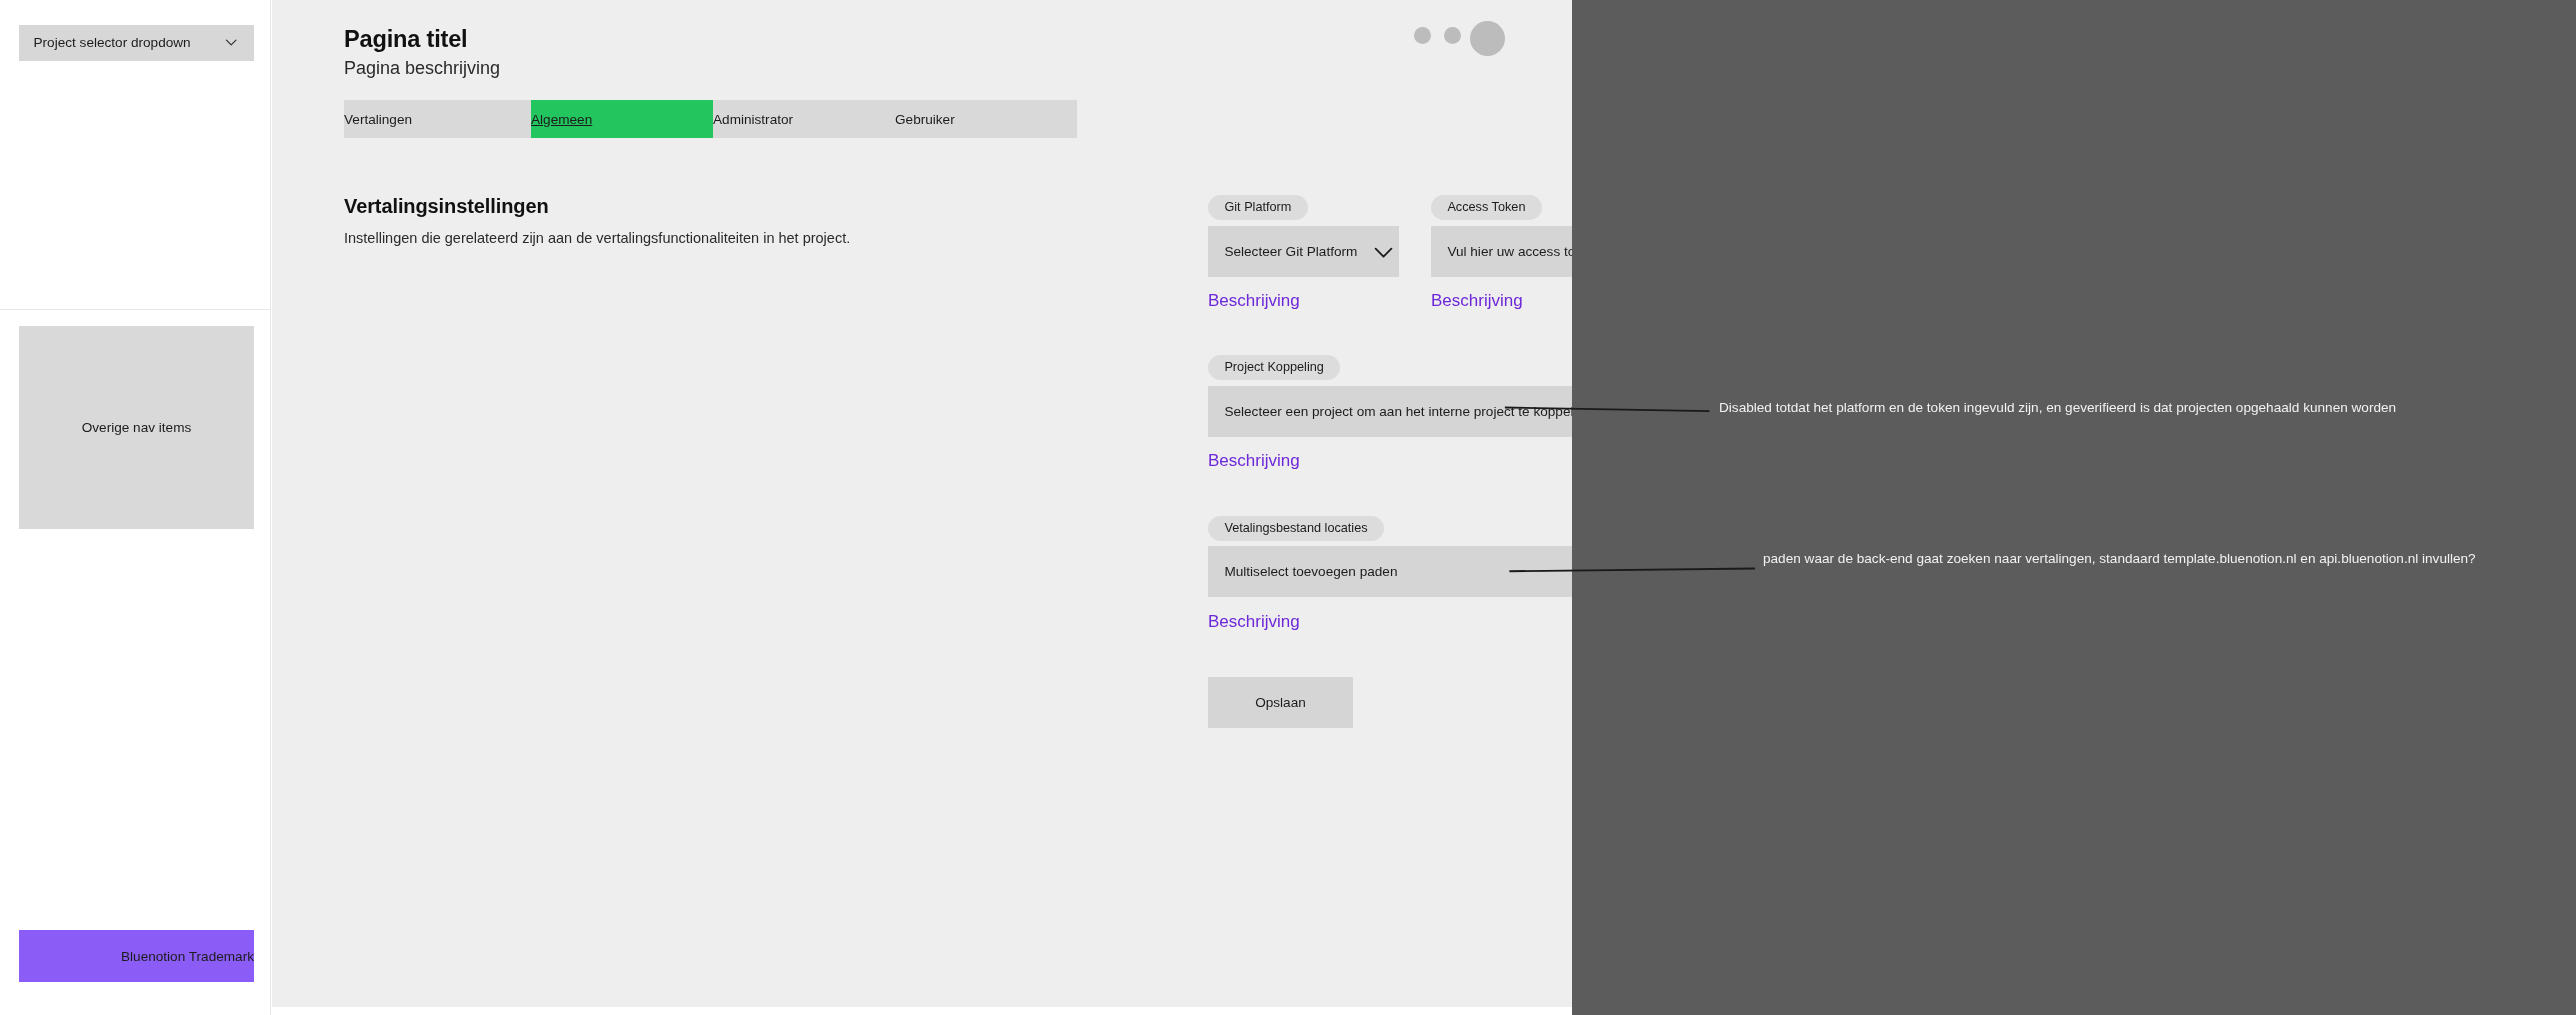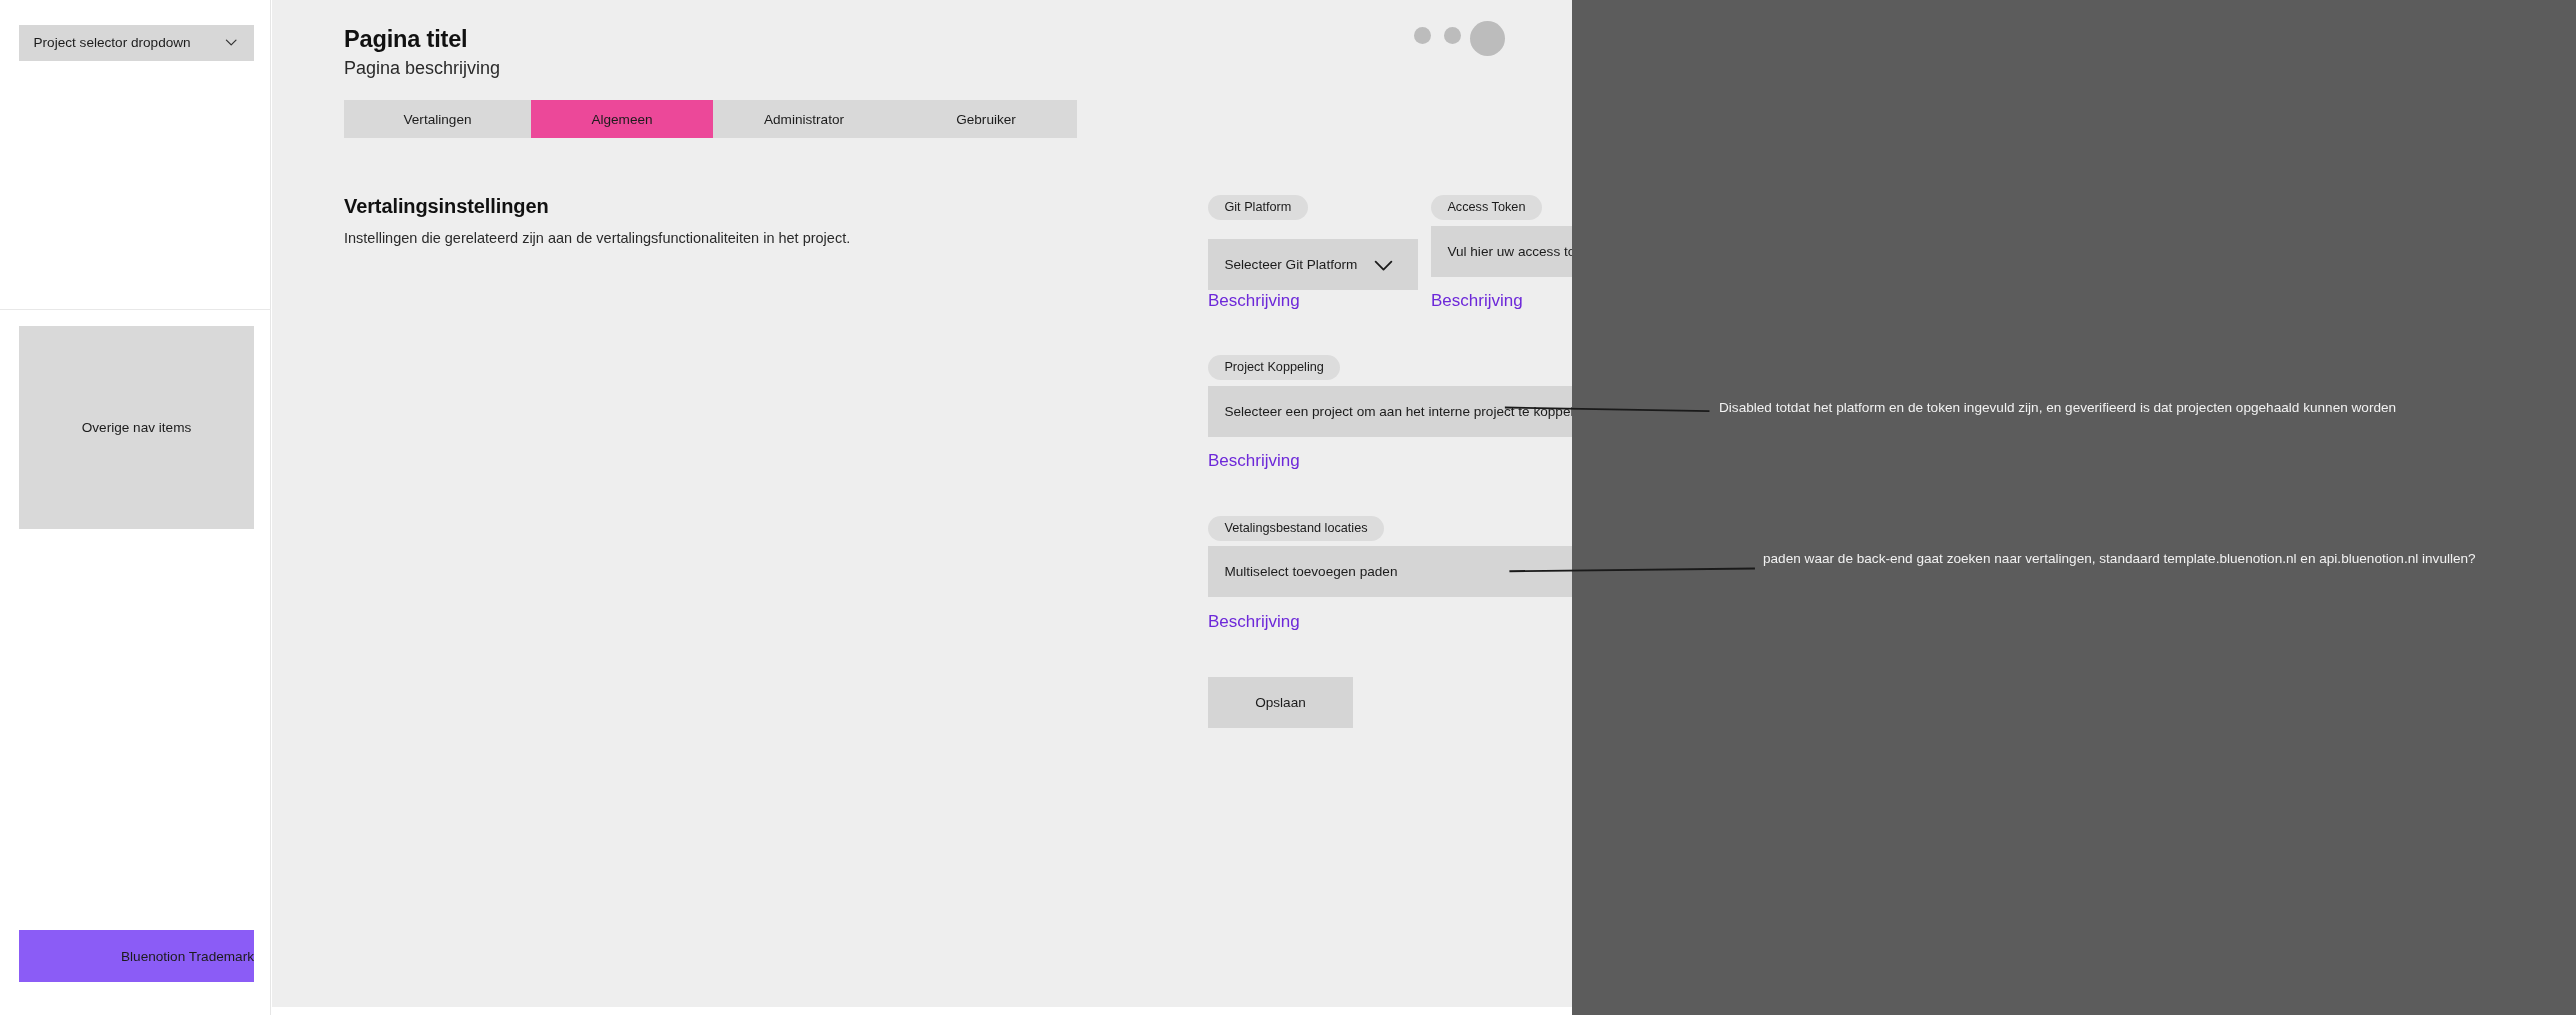--- a/index.html
+++ b/index.html
@@ -108,28 +108,27 @@
   
   #tabs {
     position: absolute;
     left: 72px; top: 100px;
     display: flex;
     height: 38px;
   }
   .tab {
     display: flex;
     align-items: center;
-    justify-content: center;
     background: #d9d9d9;
     font-size: 13.6px;
     color: #1c1c1c;
     cursor: pointer;
     white-space: nowrap;
   }
-  .tab.active { background: #ec4899; }
+  .tab.active { background: #22c55e; text-decoration: underline; }
   #tab-0 { width: 187px; }
   #tab-1 { width: 182px; }
   #tab-2 { width: 182px; }
   #tab-3 { width: 182px; }
 
   
   #section-title {
     position: absolute;
     left: 72px; top: 195px;
     font-size: 20px;
@@ -175,21 +174,21 @@
   .ctrl.spread .ctrl-text { flex: 1 1 auto; }
   .chev-inline { width: 27px; height: 27px; margin-left: 12.7px; flex: 0 0 auto; }
   .helper {
     position: absolute;
     font-size: 17px;
     color: #6d28d9;
   }
 
   
   #pill-git        { left: 936px; top: 195px; }
-  #ctrl-git        { left: 936px; top: 226px; width: 210px; margin-top: 13px; }
+  #ctrl-git        { left: 936px; top: 226px; width: 191px; }
   #helper-git      { left: 936px; top: 291px; }
 
   #pill-token      { left: 1159px; top: 195px; }
   #ctrl-token      { left: 1159px; top: 226px; width: 338px; }
   #helper-token    { left: 1159px; top: 291px; }
 
   #pill-koppeling  { left: 936px; top: 355px; }
   #ctrl-koppeling  { left: 936px; top: 386px; width: 562px; }
   #helper-koppeling{ left: 936px; top: 451px; }
 

